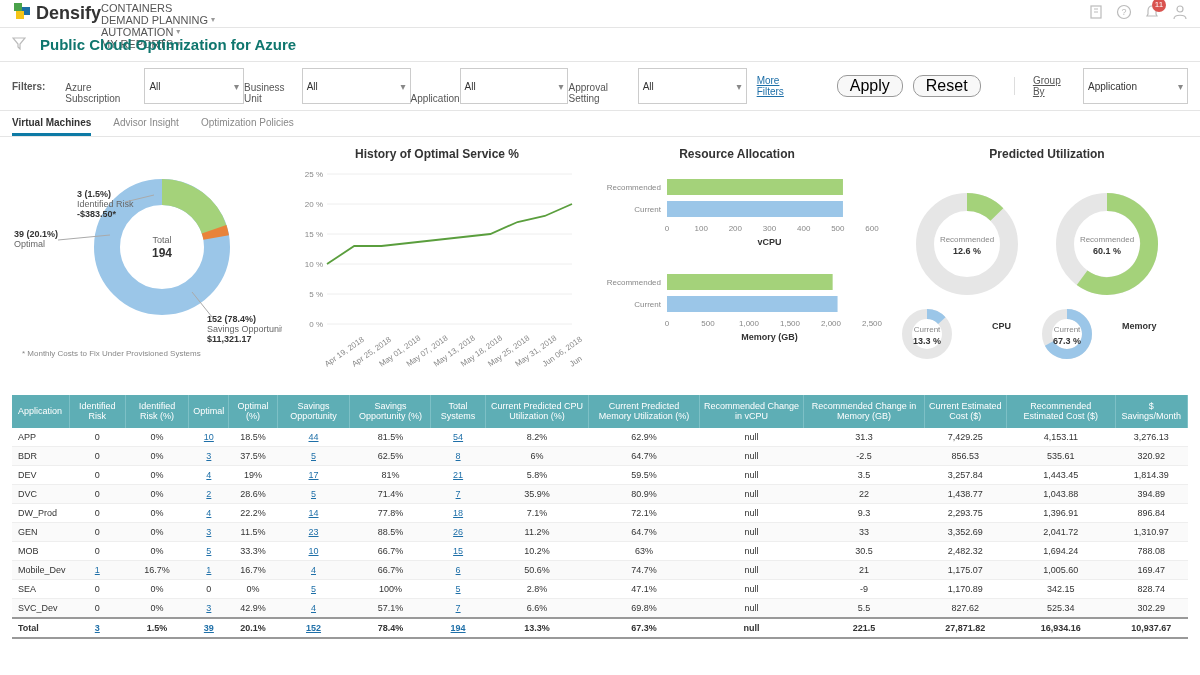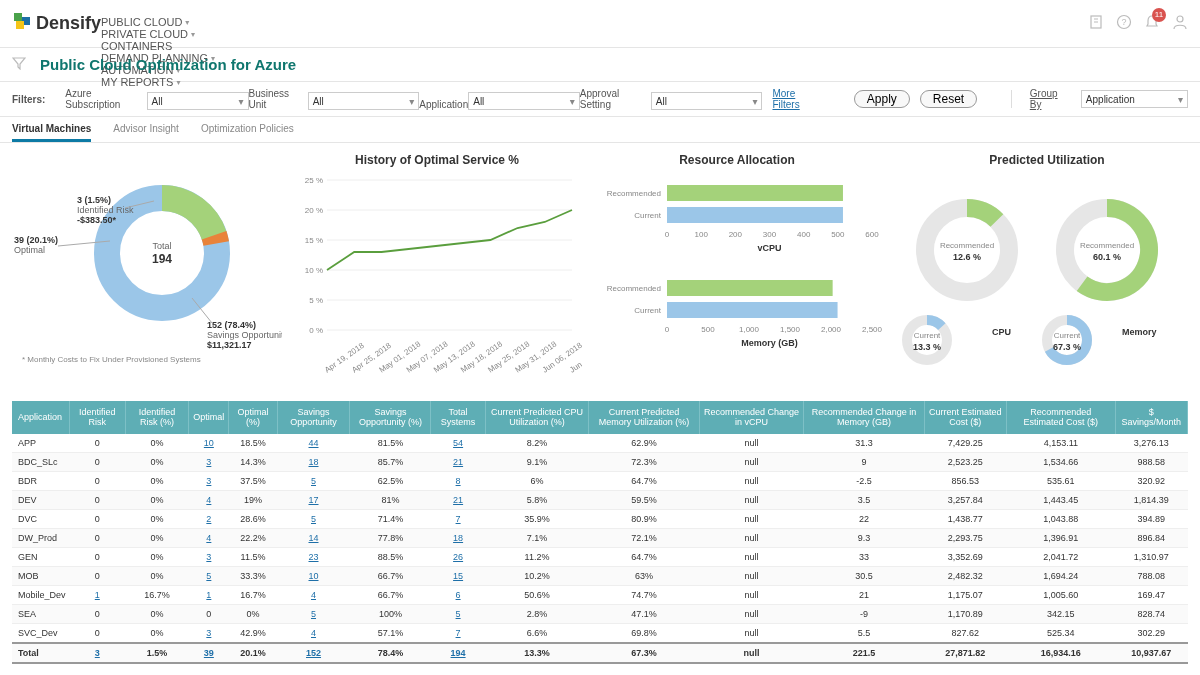--- a/index.html
+++ b/index.html
@@ -1,33 +1,33 @@
 <!DOCTYPE html>
 <html><head>
 <meta charset="utf-8">
 <style>
 * { box-sizing: border-box; margin: 0; padding: 0; }
 body { font-family: Arial, Helvetica, sans-serif; font-size: 11px; color: #333; background: #fff; width: 1200px; }
-.topbar { display: flex; height: 48px; border-bottom: 1px solid #e5e5e5; padding: 16px 12px; }
+.topbar { display: flex; align-items: center; height: 28px; border-bottom: 1px solid #e5e5e5; padding: 5px 12px; }
 .logo { display: flex; align-items: center; font-size: 18px; font-weight: 600; color: #333; }
 .logo-icon { display: inline-block; margin-right: 4px; }
 .topnav { display: flex; font-size: 11px; color: #555; flex-direction: column; }
 .topnav-item { cursor: pointer; display: flex; align-items: center; gap: 3px; }
 .caret { font-size: 8px; color: #999; }
 .top-right { margin-left: auto; display: flex; align-items: center; gap: 12px; color: #aaa; font-size: 16px; }
 .badge-wrap { position: relative; }
 .badge { position: absolute; top: -6px; right: -6px; background: #d9534f; color: #fff; font-size: 8px; border-radius: 50%; width: 14px; height: 14px; display: flex; align-items: center; justify-content: center; }
 .page-title-row { display: flex; align-items: center; padding: 8px 12px; border-bottom: 1px solid #e5e5e5; }
 .funnel { color: #bbb; margin-right: 14px; font-size: 14px; }
 .page-title { color: #0f766e; font-size: 15px; font-weight: 600; }
 .filters-row { display: flex; align-items: center; padding: 6px 12px; border-bottom: 1px solid #e5e5e5; font-size: 10px; gap: 10px; }
 .filters-row label { color: #555; }
-.sel { border: 1px solid #ccc; background: #fff; height: 18px; font-size: 10px; padding: 0 4px; display: flex; align-items: center; justify-content: space-between; }
+.sel { border: 1px solid #ccc; background: #fff; height: 36px; font-size: 10px; padding: 0 4px; display: flex; align-items: center; justify-content: space-between; }
 .sel .sc { color: #888; }
-.btn { border: 1px solid #999; border-radius: 10px; padding: 1px 12px; font-size: 12px; background: #f8f8f8; cursor: pointer; }
+.btn { border: 1px solid #999; border-radius: 10px; padding: 1px 12px; font-size: 16px; background: #f8f8f8; cursor: pointer; }
 .tabs-row { display: flex; gap: 22px; padding: 6px 12px 0; font-size: 10px; color: #888; border-bottom: 1px solid #e5e5e5; }
 .tab { padding-bottom: 5px; cursor: pointer; }
 .tab.active { color: #333; border-bottom: 3px solid #0d7aa5; font-weight: 600; }
 .charts-row { display: flex; padding: 10px 12px 14px; gap: 10px; }
 .chart-panel { flex: 1; }
 .chart-title { font-weight: 600; font-size: 12px; text-align: center; margin-bottom: 8px; }
 svg text { font-family: Arial, sans-serif; }
 .donut-label { font-size: 9px; fill: #666; }
 .donut-bold { font-size: 9px; font-weight: 600; fill: #333; }
 .axis-lbl { font-size: 8px; fill: #888; }
@@ -304,37 +304,20 @@
           <td><a class="lnk">54</a></td>
           <td>8.2%</td>
           <td>62.9%</td>
           <td>null</td>
           <td>31.3</td>
           <td>7,429.25</td>
           <td>4,153.11</td>
           <td>3,276.13</td>
         </tr>
         <tr>
-          <td>BDC_SLc</td>
-          <td>0</td>
-          <td>0%</td>
-          <td><a class="lnk">3</a></td>
-          <td>14.3%</td>
-          <td><a class="lnk">18</a></td>
-          <td>85.7%</td>
-          <td><a class="lnk">21</a></td>
-          <td>9.1%</td>
-          <td>72.3%</td>
-          <td>null</td>
-          <td>9</td>
-          <td>2,523.25</td>
-          <td>1,534.66</td>
-          <td>988.58</td>
-        </tr>
-        <tr>
           <td>BDR</td>
           <td>0</td>
           <td>0%</td>
           <td><a class="lnk">3</a></td>
           <td>37.5%</td>
           <td><a class="lnk">5</a></td>
           <td>62.5%</td>
           <td><a class="lnk">8</a></td>
           <td>6%</td>
           <td>64.7%</td>

